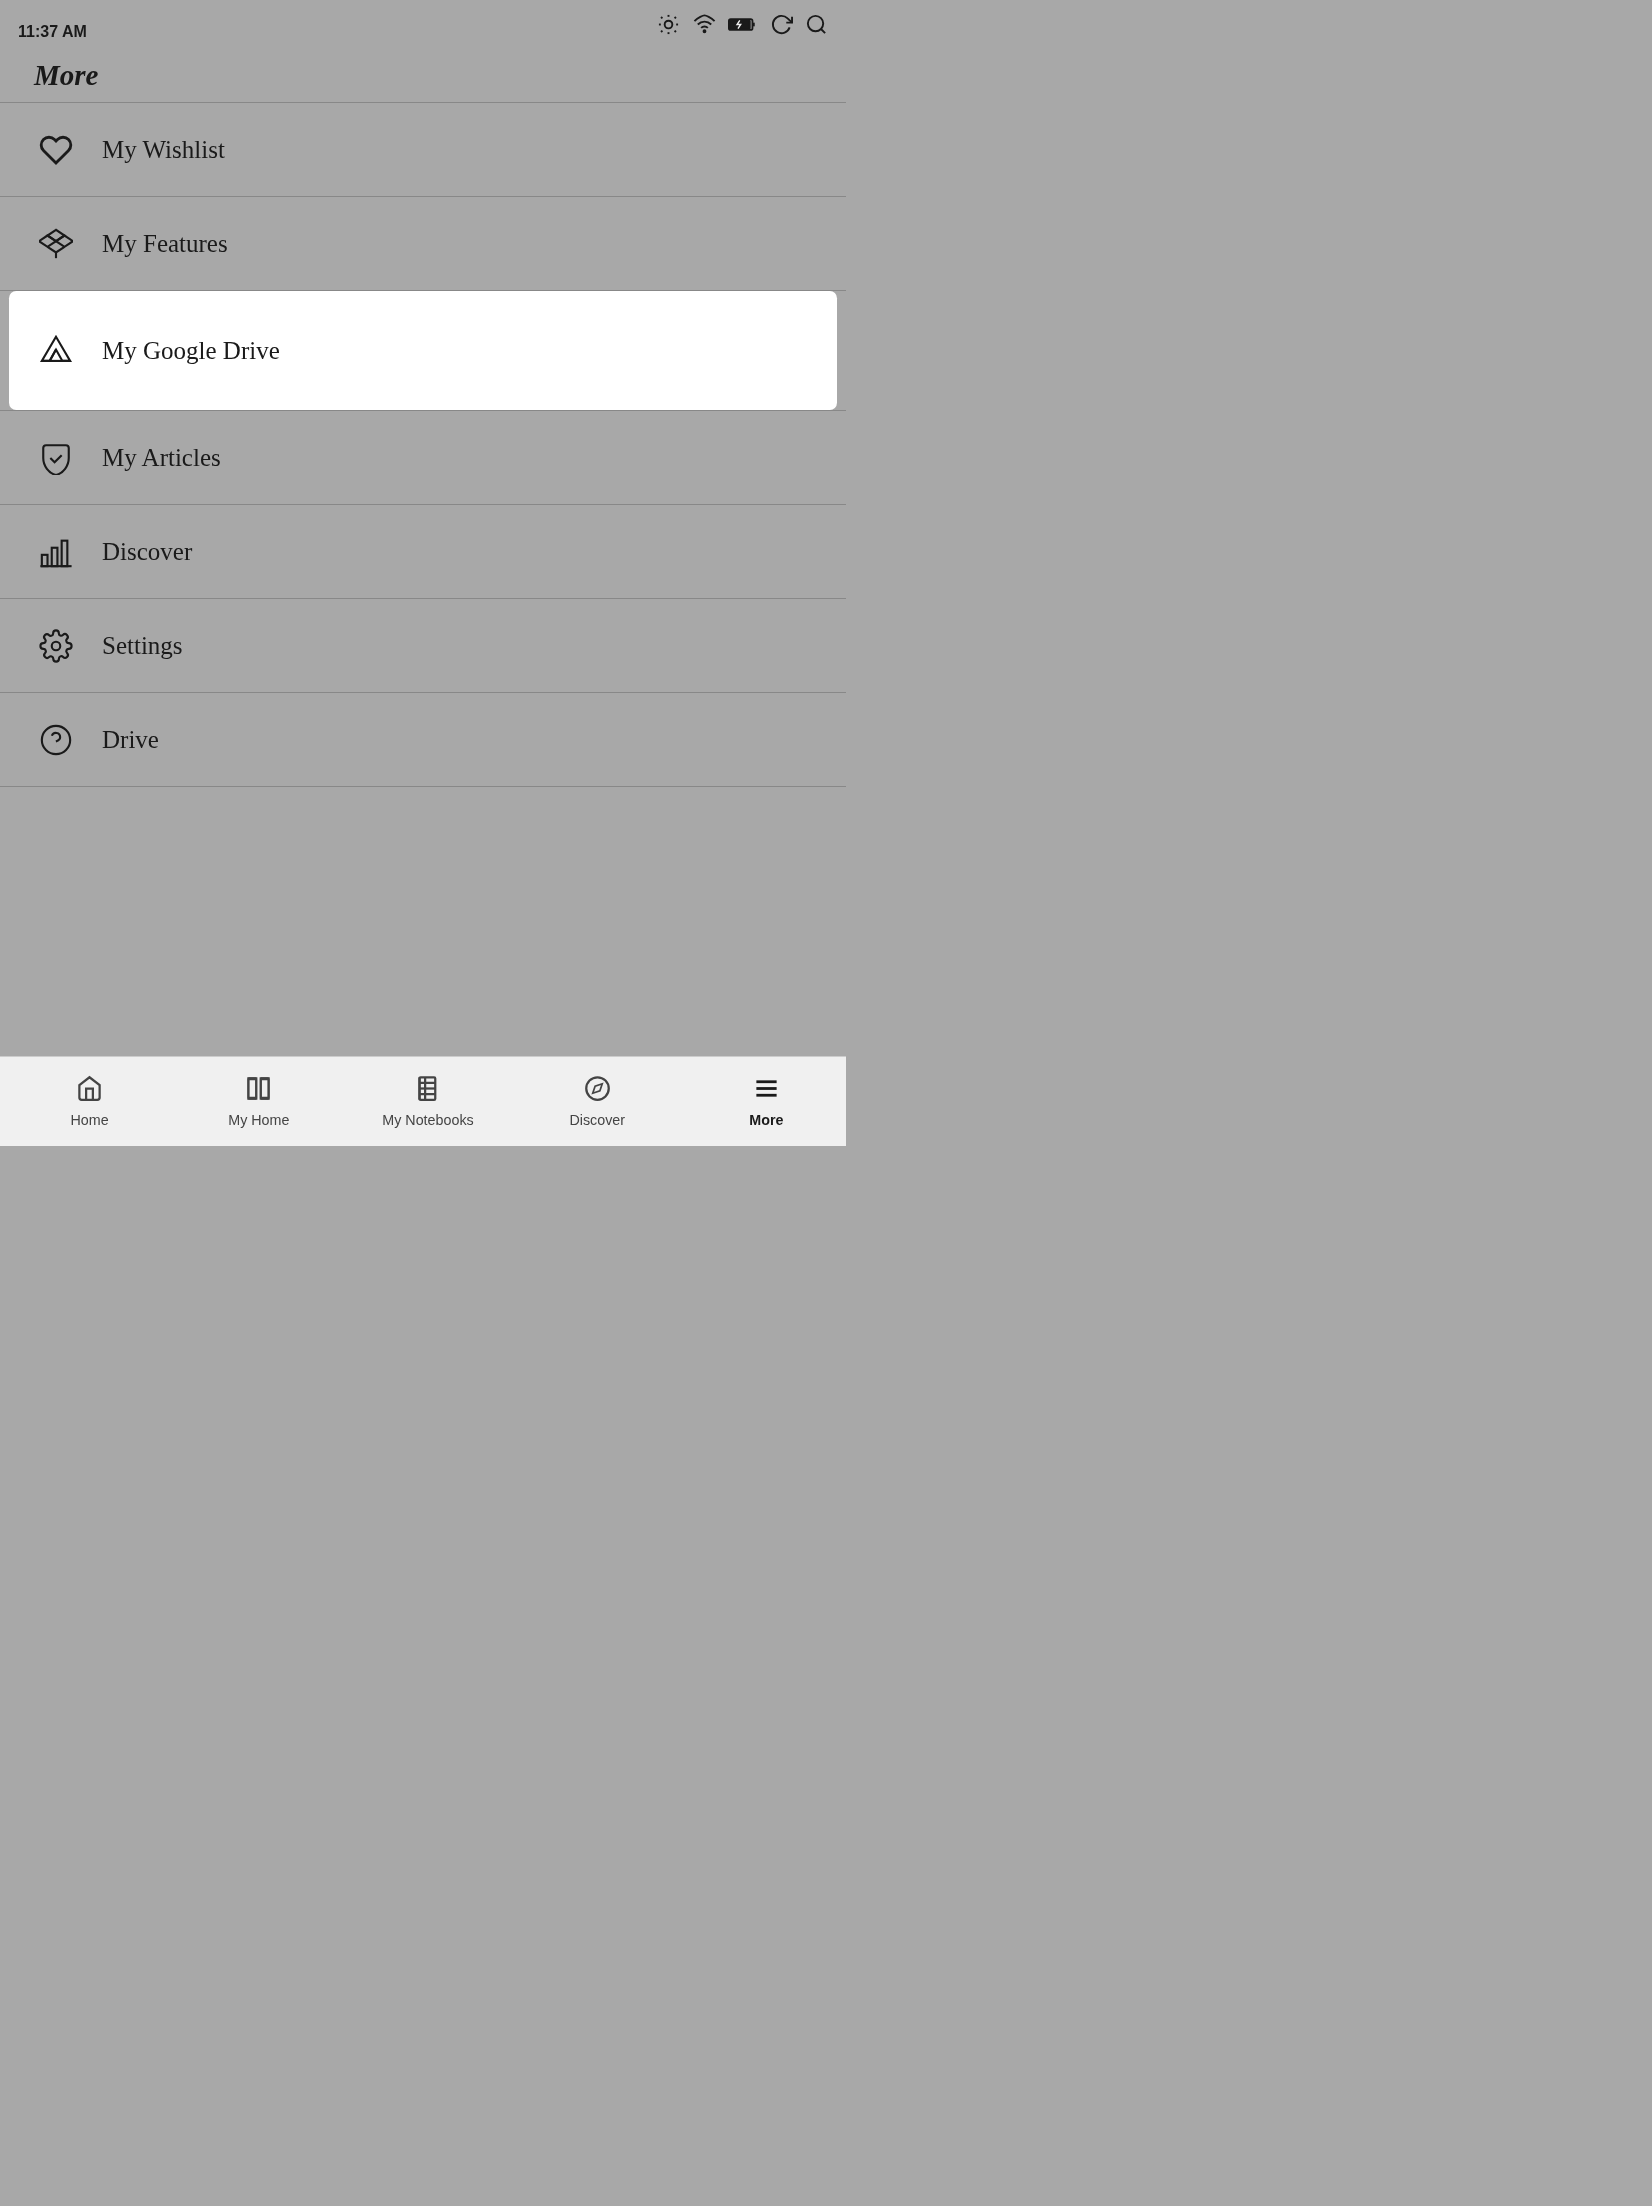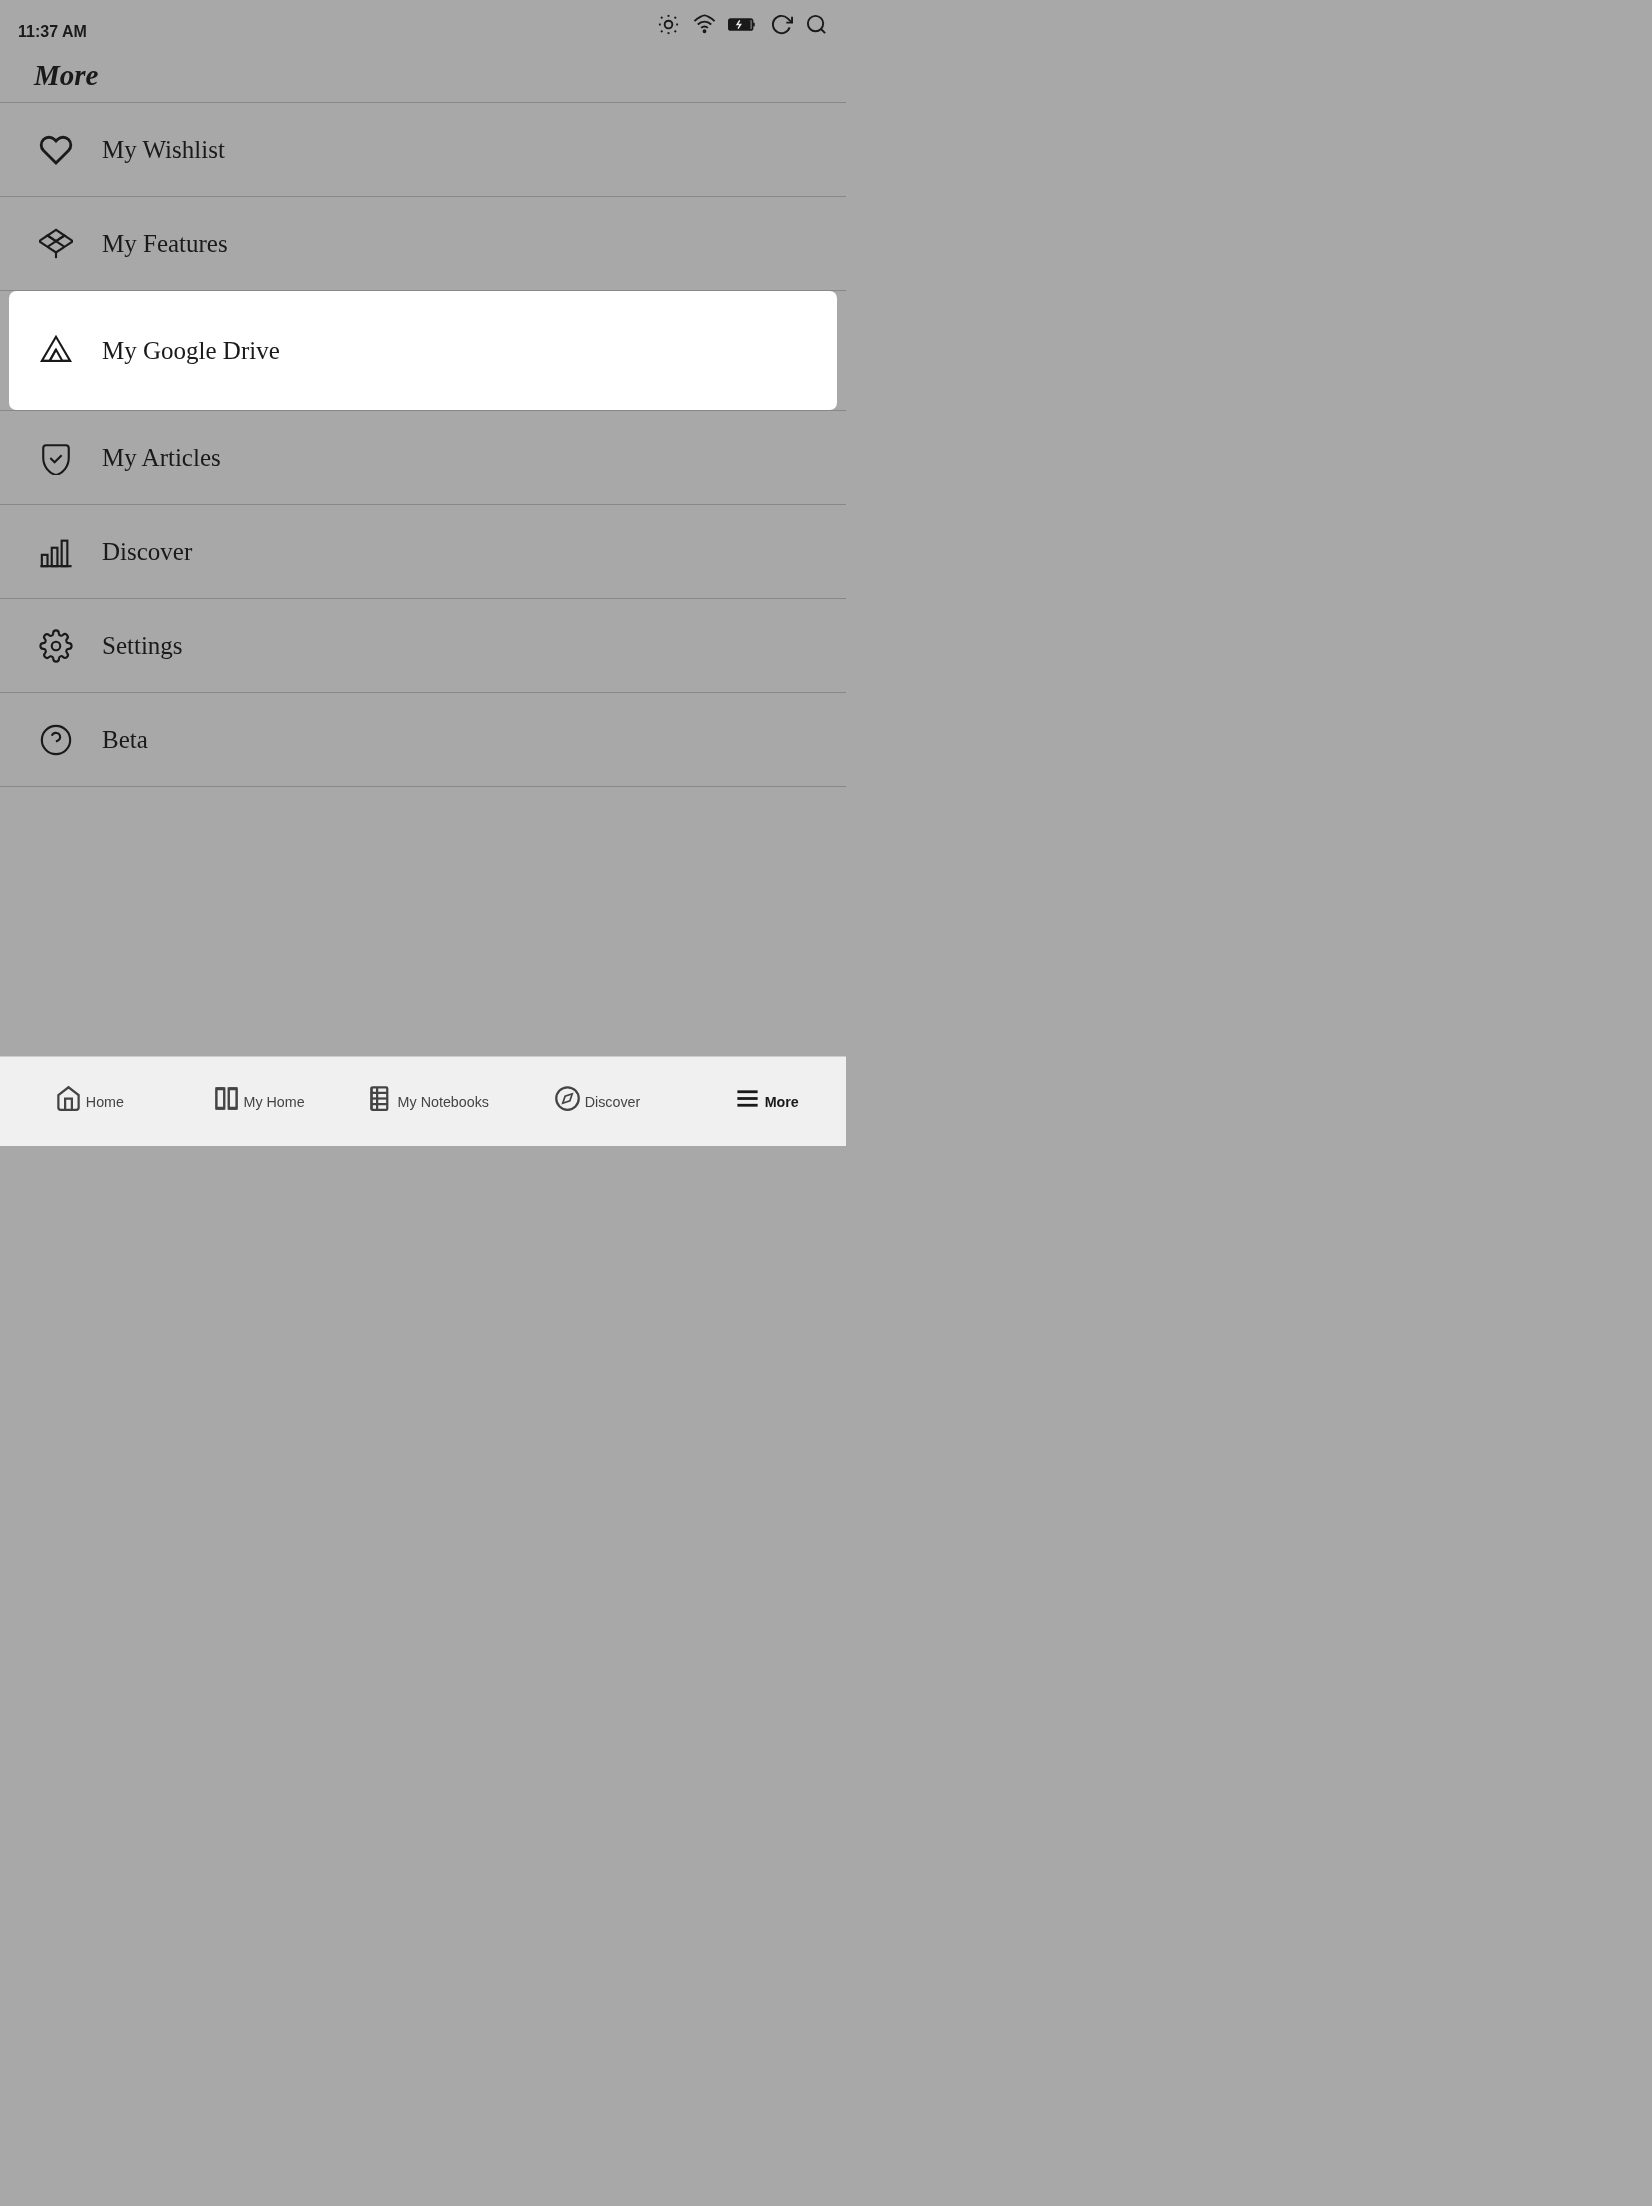--- a/index.html
+++ b/index.html
@@ -119,21 +119,21 @@
       height: 90px;
       background-color: #f0f0f0;
       display: flex;
       align-items: center;
       justify-content: space-around;
       border-top: 0.9px solid #ccc;
     }
 
     .nav-item {
       display: flex;
-      flex-direction: row;
+      flex-direction: column;
       align-items: center;
       justify-content: center;
       cursor: pointer;
       flex: 1;
       height: 100%;
       gap: 3.6px;
       margin-left: 10px;
     }
 
     .nav-item-icon {
@@ -300,21 +300,21 @@
   </div>
 
   <div class="menu-item">
     <div class="menu-item-icon">
       <svg class="icon-svg" viewBox="0 0 24 24">
         <circle cx="12" cy="12" r="10" stroke="#1a1a1a" stroke-width="1.5" fill="none"></circle>
         <path d="M9.09 9a3 3 0 0 1 5.83 1c0 2-3 3-3 3" stroke="#1a1a1a" stroke-width="1.5" fill="none"></path>
         <line x1="12" y1="17" x2="12.01" y2="17" stroke="#1a1a1a" stroke-width="2"></line>
       </svg>
     </div>
-    <span class="menu-item-label">Beta</span>
+    <span class="menu-item-label">Drive</span>
   </div>
 
 </div>
 
 <div class="bottom-nav">
 
   <div class="nav-item">
     <div class="nav-item-icon">
       <svg width="27" height="27" viewBox="0 0 24 24" fill="none" stroke="#444" stroke-width="2">
         <path d="M3 9l9-7 9 7v11a2 2 0 0 1-2 2H5a2 2 0 0 1-2-2z"></path>

